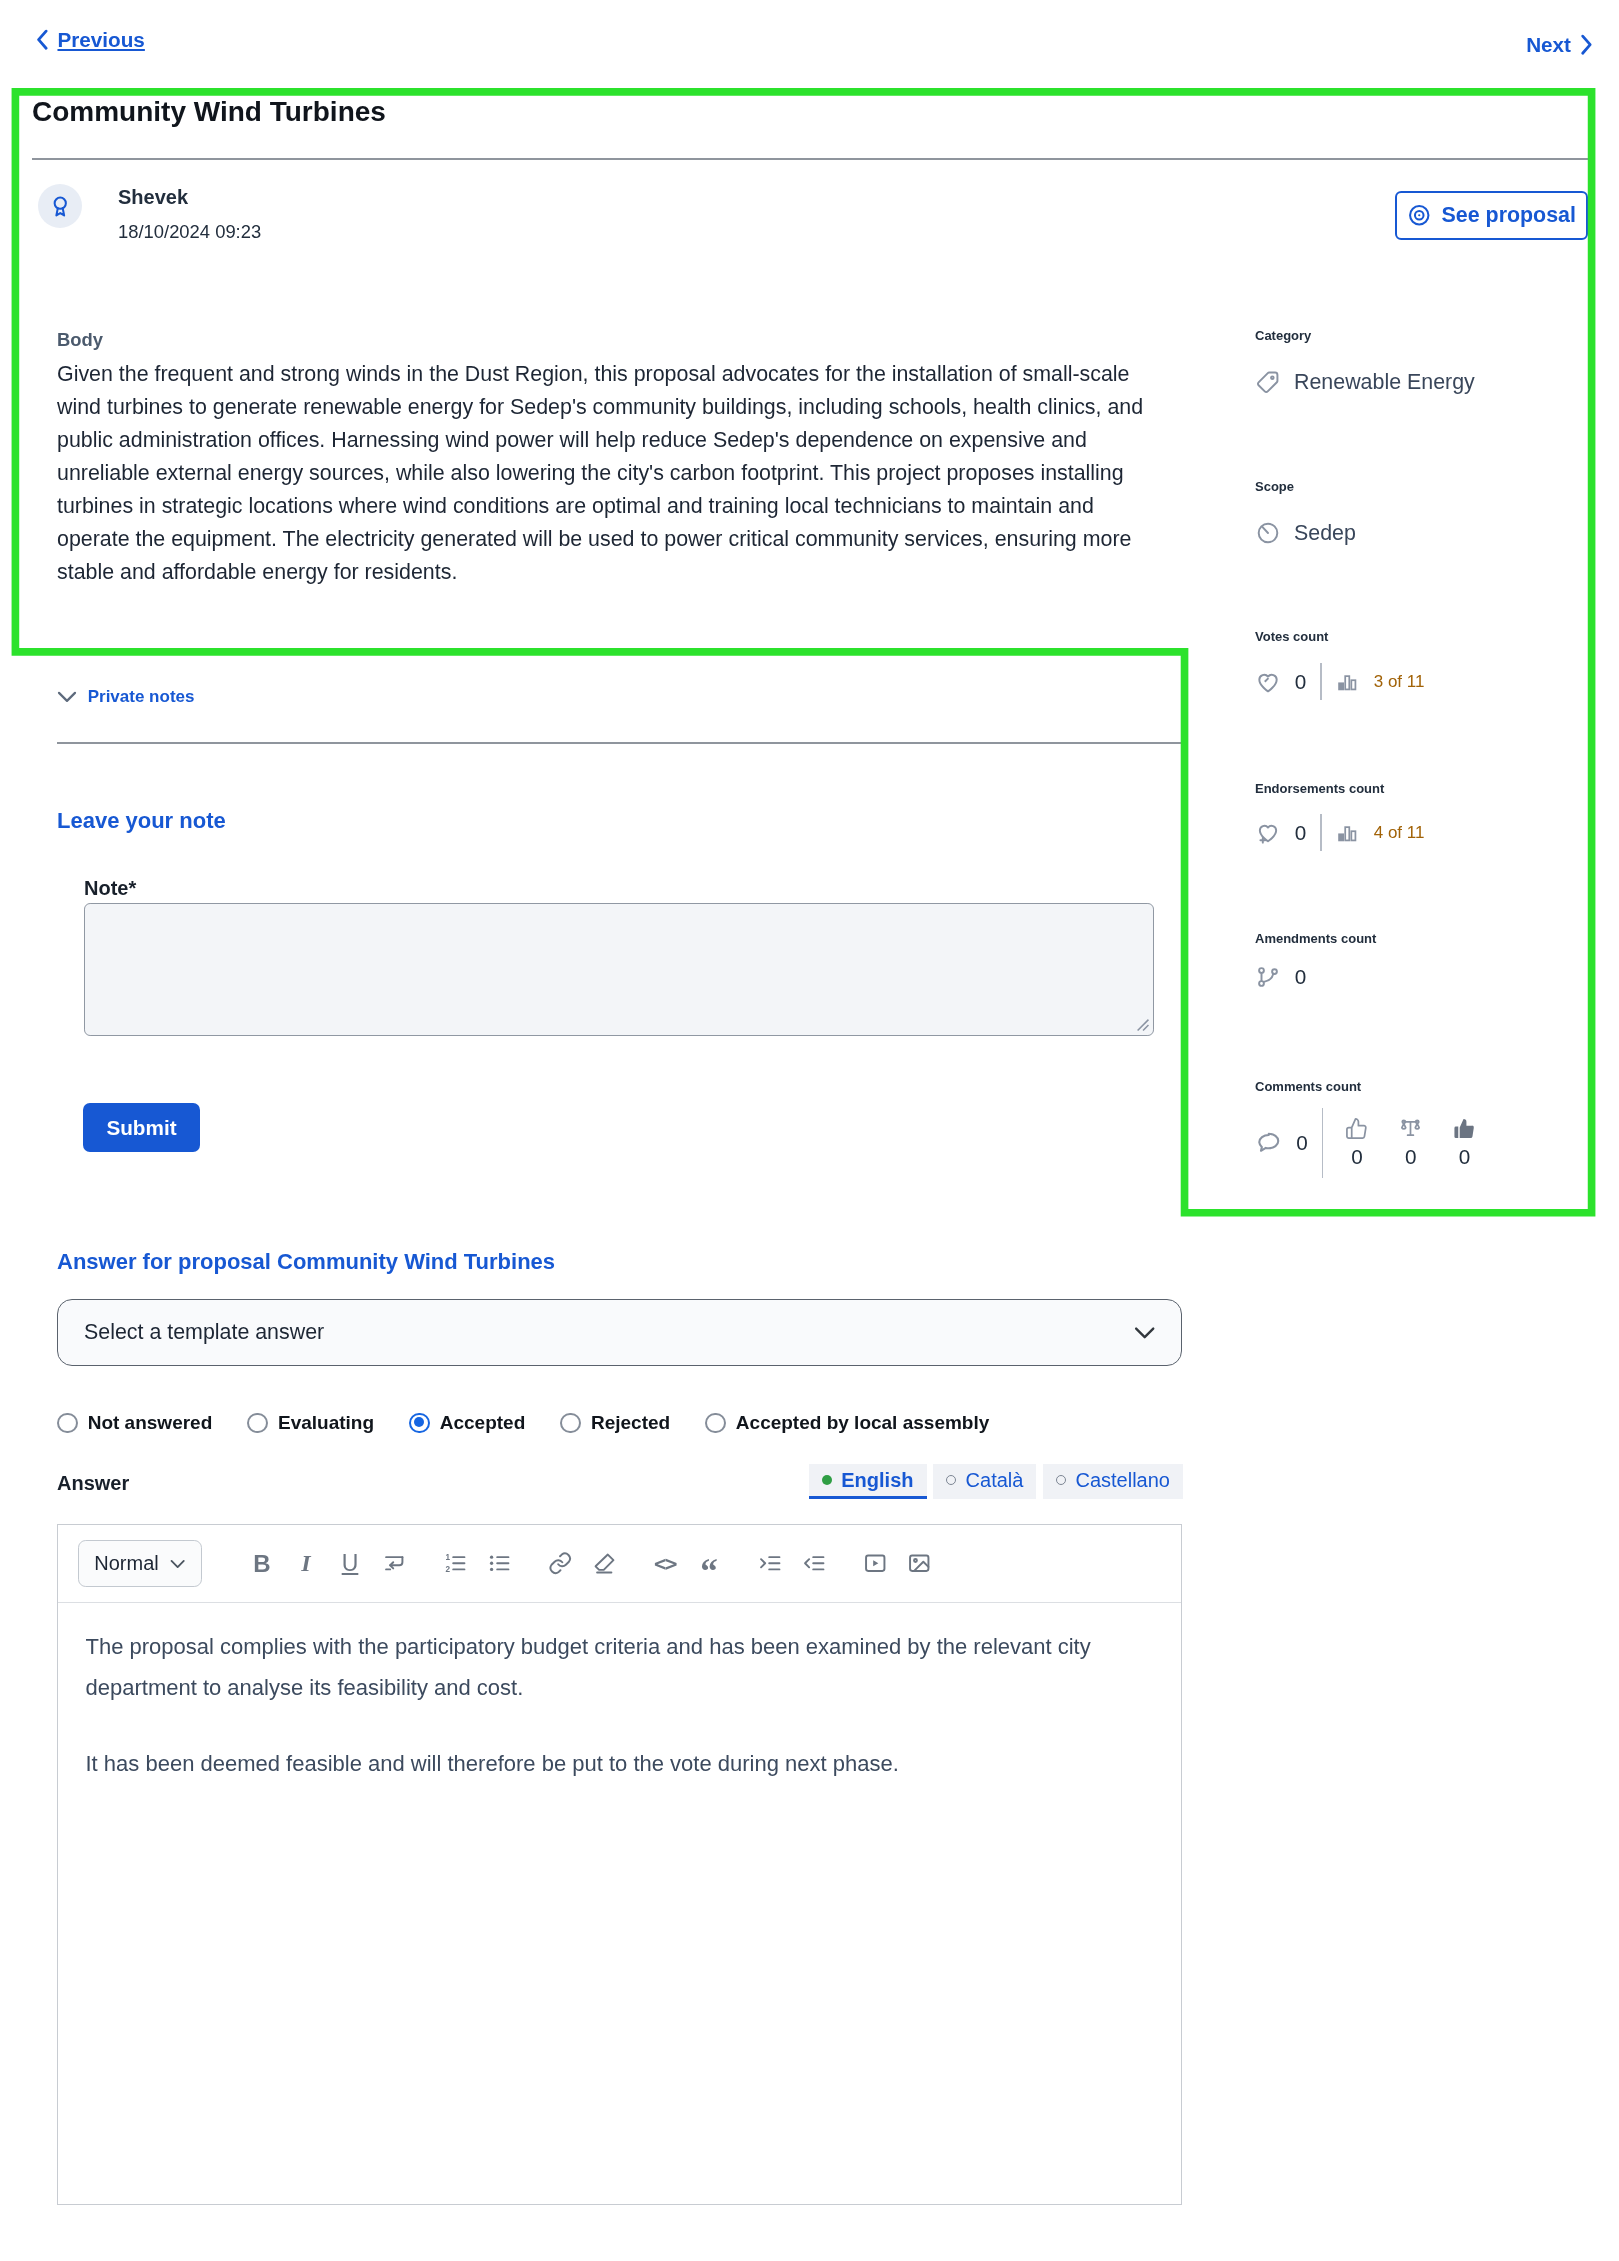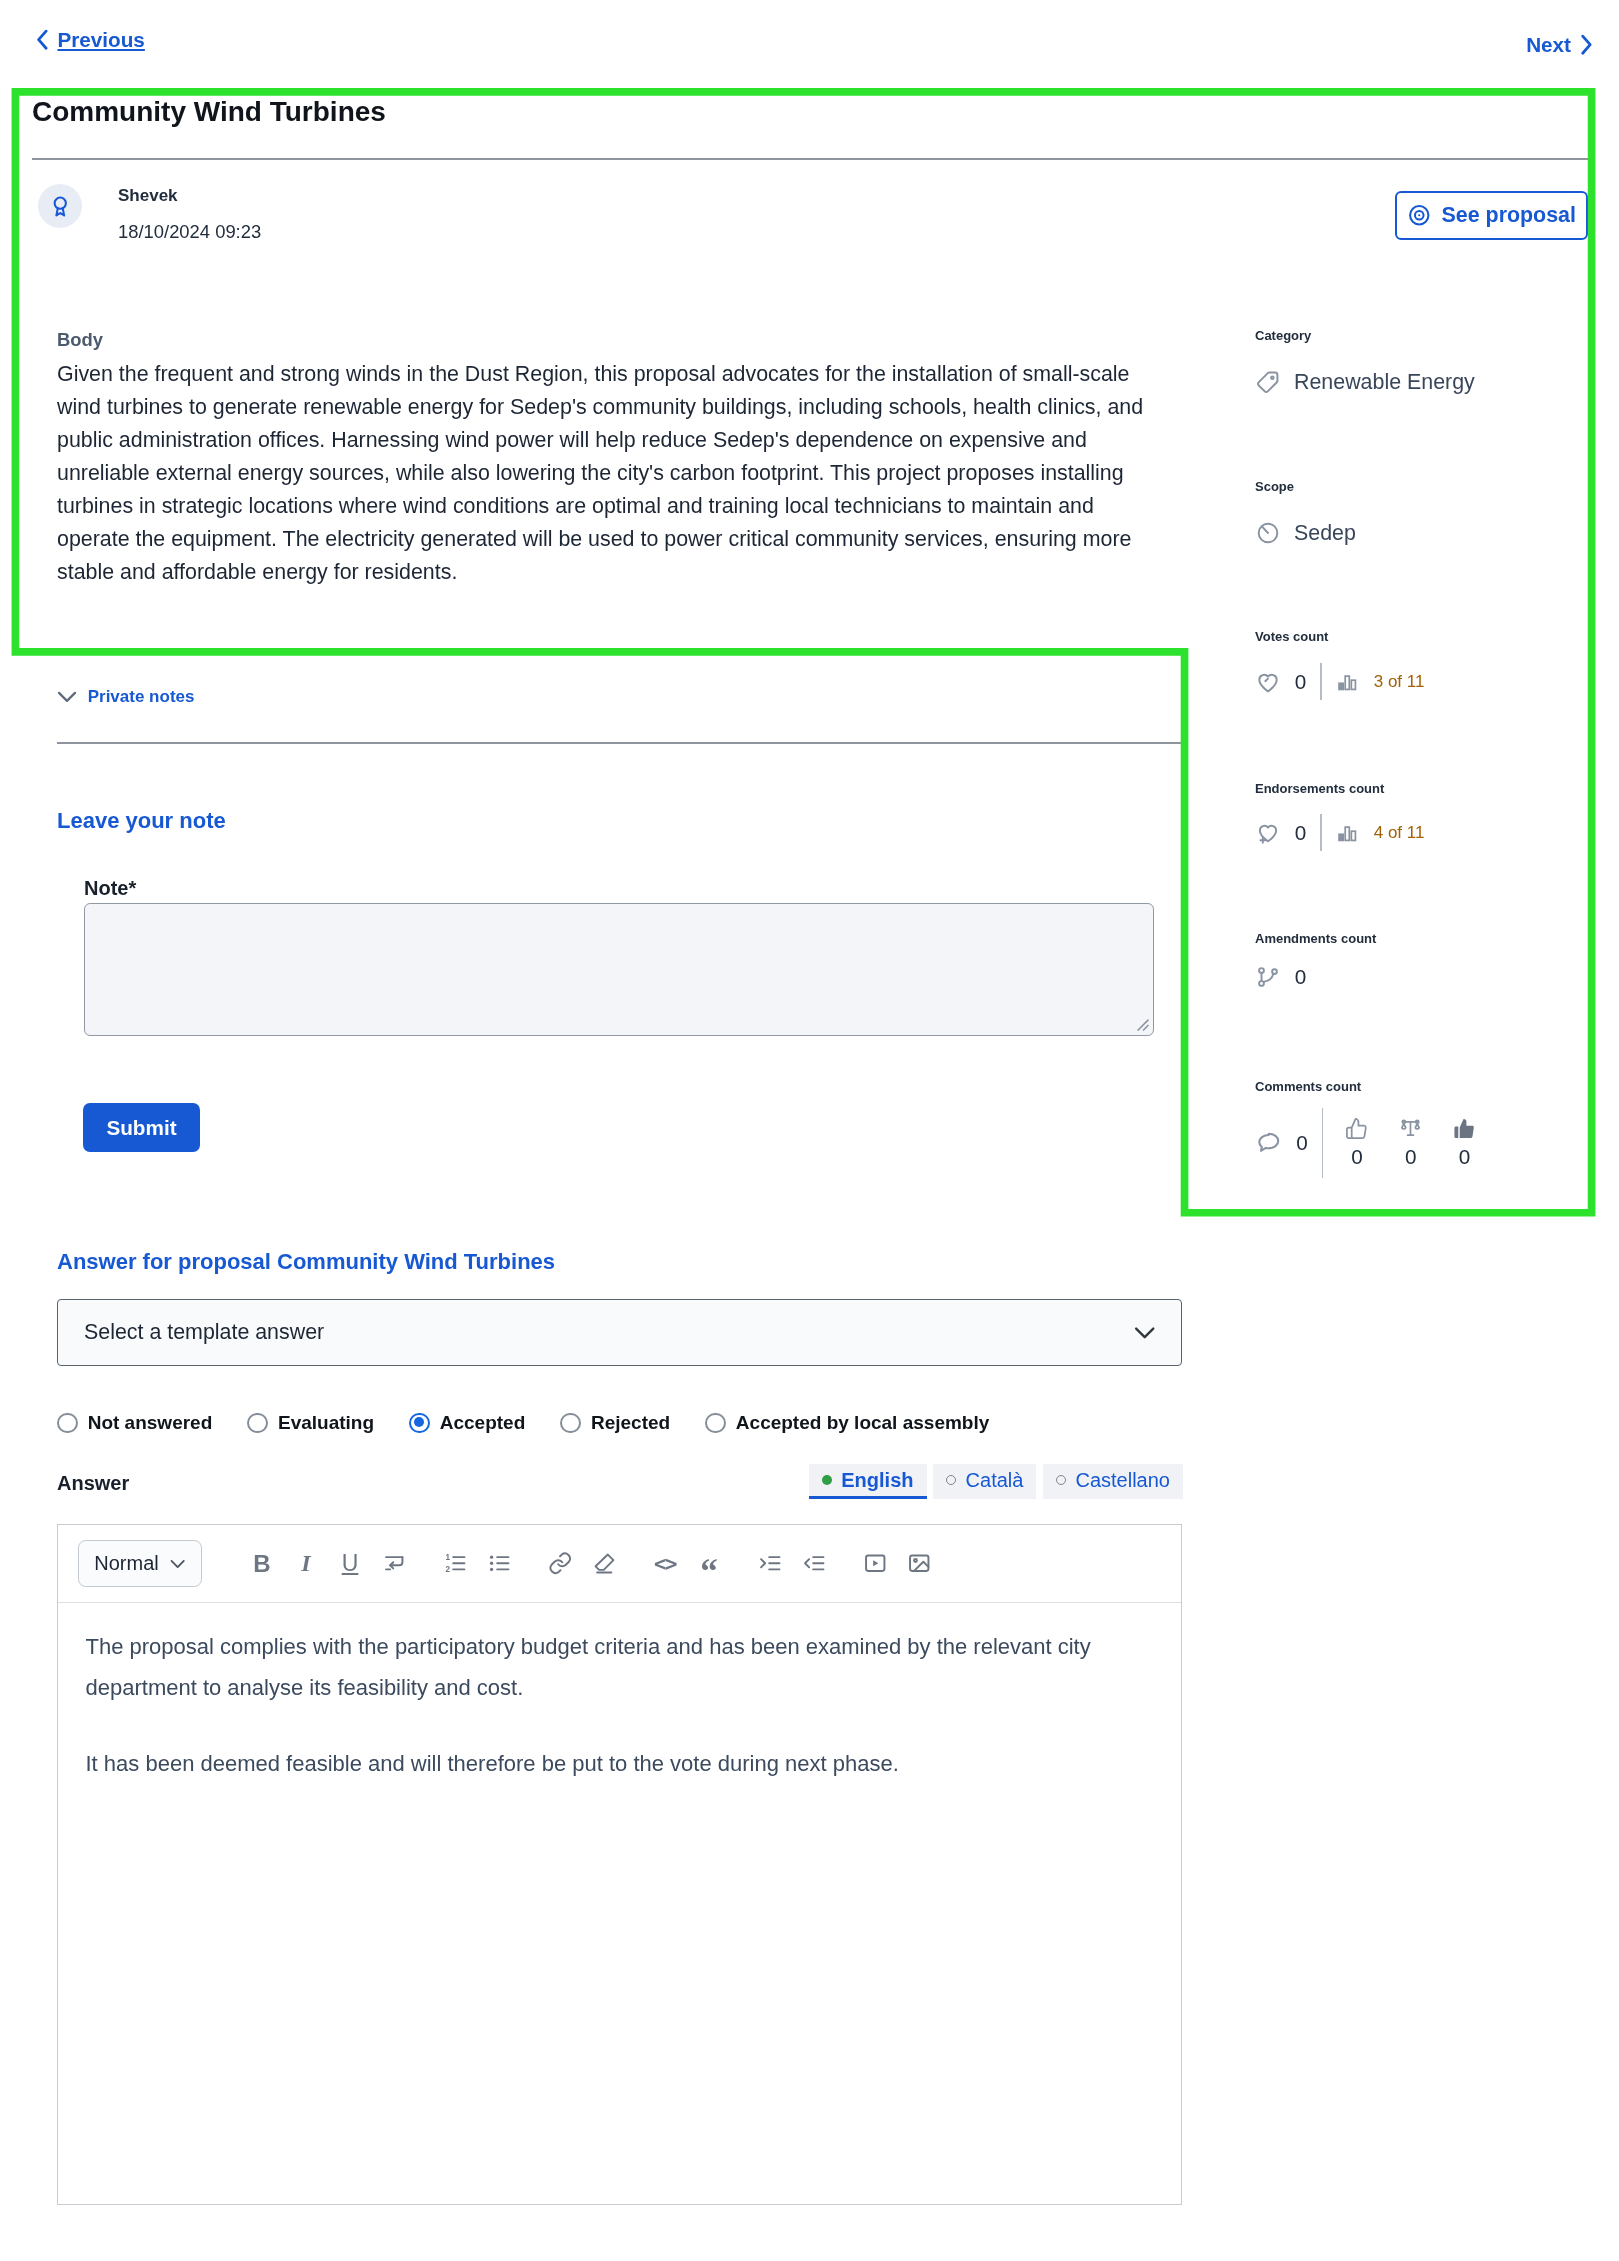--- a/index.html
+++ b/index.html
@@ -12,21 +12,21 @@
   .nav-link svg { stroke:var(--accent); }
 
   
   .highlight-svg { position:absolute; left:0; top:0; pointer-events:none; z-index:40; }
 
   
   .title { position:absolute; left:32px; top:96px; font-size:28px; font-weight:700; color:#10151c; }
   .divider-h { position:absolute; height:1.5px; background:#8f959d; }
   .avatar { position:absolute; left:38px; top:184px; width:44px; height:44px; border-radius:50%;
             background:#e8edf5; display:flex; align-items:center; justify-content:center; }
-  .author { position:absolute; left:118px; top:186px; font-size:17px; font-weight:700; color:#222e3d; }
+  .author { position:absolute; left:118px; top:186px; font-size:20px; font-weight:700; color:#222e3d; }
   .date   { position:absolute; left:118px; top:221px; font-size:18.4px; color:#222e3d; }
   .see-proposal { position:absolute; left:1395px; top:191px; width:193px; height:49px;
                   border:2.3px solid var(--accent); border-radius:6.1px; background:#fff;
                   display:flex; align-items:center; justify-content:center; gap:10px;
                   color:var(--accent); font-size:21.4px; font-weight:700; cursor:pointer; }
 
   .body-label { position:absolute; left:57px; top:329px; font-size:18.4px; font-weight:700; color:#4b5a6d; }
   .body-text  { position:absolute; left:57px; top:358px; width:1113px; font-size:21.4px;
                 line-height:33px; color:#1d2634; }
 
@@ -50,21 +50,21 @@
                 background:#f3f5f8; border:1.5px solid #9098a3; border-radius:6.1px; resize:none;
                 font-family:"Liberation Sans",sans-serif; font-size:20px; padding:10.7px; color:#1d2634; }
   .resize-grip { position:absolute; left:1133px; top:1015px; pointer-events:none; }
   .submit-btn { position:absolute; left:83px; top:1103px; width:117px; height:49px;
                 background:var(--accent); border:none; border-radius:6.9px; color:#fff;
                 font-size:20.7px; font-weight:700; font-family:"Liberation Sans",sans-serif; cursor:pointer; }
 
   
   .answer-heading { position:absolute; left:57px; top:1249px; font-size:22px; font-weight:700; color:var(--accent); }
   .tpl-select { position:absolute; left:57px; top:1299px; width:1125px; height:67px;
-                background:#f9fafc; border:1.5px solid #5a626d; border-radius:4px;
+                background:#f9fafc; border:1.5px solid #5a626d; border-radius:15px;
                 display:flex; align-items:center; justify-content:space-between;
                 padding:0 26px; cursor:pointer; }
   .tpl-select .tpl-text { font-size:21.4px; color:#1d2634; }
 
   .status-row { position:absolute; left:57px; top:1412px; display:flex; align-items:center; gap:35px; }
   .radio-item { display:flex; align-items:center; gap:10px; cursor:pointer; }
   .radio-dot { width:20.7px; height:20.7px; border-radius:50%; border:2.7px solid #858d99; background:#fff; }
   .radio-dot.selected { border-color:#1666e2; position:relative; }
   .radio-dot.selected::after { content:""; position:absolute; left:2.7px; top:2.7px; width:10px; height:10px;
                                border-radius:50%; background:#1666e2; }

